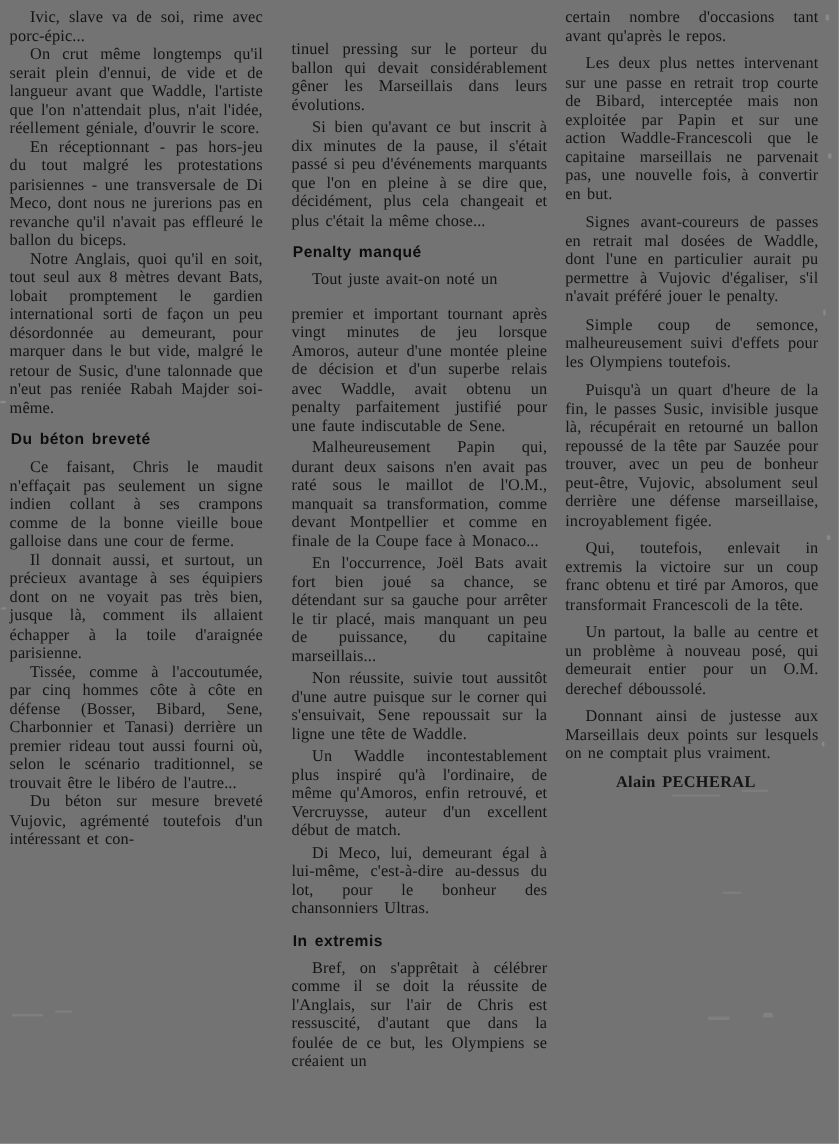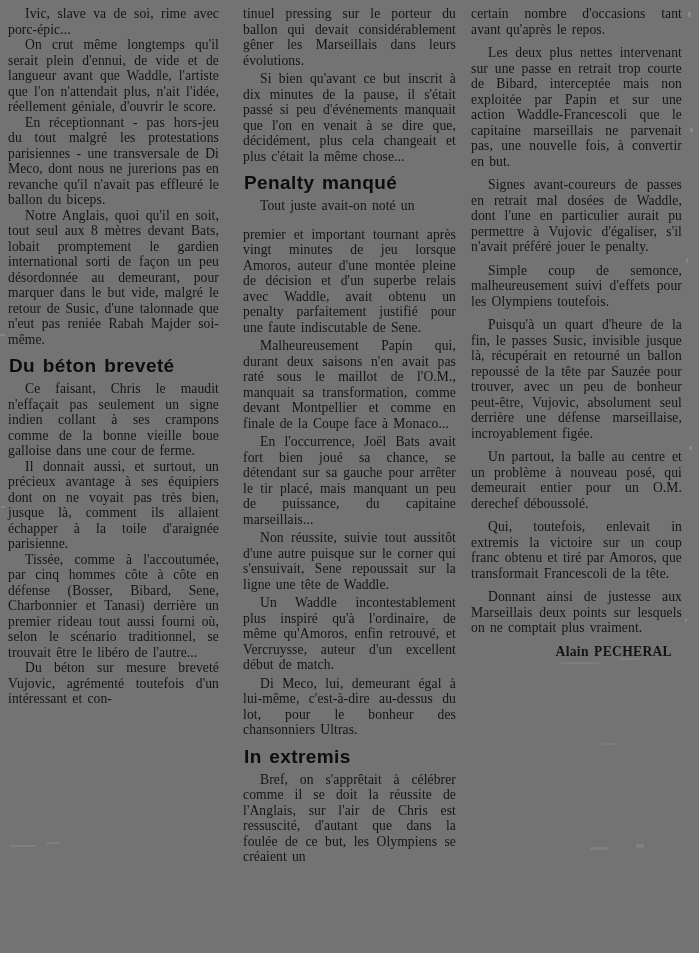--- a/index.html
+++ b/index.html
@@ -21,45 +21,45 @@
     align-items: flex-start;
   }
   .column {
     font-size: 13.6px;
     line-height: 15.5px;
     text-align: justify;
     word-spacing: 1.6px;
     letter-spacing: 0.1px;
   }
   .col-1 { width: 211px; margin-right: 24px; }
-  .col-2 { width: 213px; margin-right: 15px; }
+  .col-2 { width: 213px; margin-right: 15px; margin-top: 27px; }
   .col-3 { width: 211px; }
   .para {
     margin: 0;
     text-indent: 17px;
   }
   .para.no-indent { text-indent: 0; }
   .col-1 .para { margin-bottom: 0; }
   .col-2 .para { margin-bottom: 3px; }
   .col-3 .para { margin-bottom: 8px; }
   .para.extra-space { margin-bottom: 13px; }
   .section-heading {
     font-family: "Liberation Sans", "DejaVu Sans", sans-serif;
     font-weight: 700;
-    font-size: 19px;
+    font-size: 13px;
     line-height: 17px;
     letter-spacing: 0.4px;
     word-spacing: 2px;
     margin: 10px 0 7px 1px;
     text-align: left;
     color: #0d0d0d;
   }
   .byline {
     margin: 5px 0 0 0;
-    text-align: right;
+    text-align: center;
     padding-right: 10px;
     font-weight: 700;
     letter-spacing: 0.3px;
     text-indent: 0;
   }
   
   .speck {
     position: absolute;
     background: #9a9a9a;
     opacity: 0.55;
@@ -77,40 +77,40 @@
         <p class="para">En réceptionnant - pas hors-jeu du tout malgré les protestations parisiennes - une transversale de Di Meco, dont nous ne jurerions pas en revanche qu'il n'avait pas effleuré le ballon du biceps.</p>
         <p class="para">Notre Anglais, quoi qu'il en soit, tout seul aux 8 mètres devant Bats, lobait promptement le gardien international sorti de façon un peu désordonnée au demeurant, pour marquer dans le but vide, malgré le retour de Susic, d'une talonnade que n'eut pas reniée Rabah Majder soi-même.</p>
         <h2 class="section-heading">Du béton breveté</h2>
         <p class="para">Ce faisant, Chris le maudit n'effaçait pas seulement un signe indien collant à ses crampons comme de la bonne vieille boue galloise dans une cour de ferme.</p>
         <p class="para">Il donnait aussi, et surtout, un précieux avantage à ses équipiers dont on ne voyait pas très bien, jusque là, comment ils allaient échapper à la toile d'araignée parisienne.</p>
         <p class="para">Tissée, comme à l'accoutumée, par cinq hommes côte à côte en défense (Bosser, Bibard, Sene, Charbonnier et Tanasi) derrière un premier rideau tout aussi fourni où, selon le scénario traditionnel, se trouvait être le libéro de l'autre...</p>
         <p class="para">Du béton sur mesure breveté Vujovic, agrémenté toutefois d'un intéressant et con-</p>
       </div>
     <div class="column col-2">
         <p class="para no-indent">tinuel pressing sur le porteur du ballon qui devait considérablement gêner les Marseillais dans leurs évolutions.</p>
-        <p class="para">Si bien qu'avant ce but inscrit à dix minutes de la pause, il s'était passé si peu d'événements manquait que l'on en venait à se dire que, décidément, plus cela changeait et plus c'était la même chose...</p>
+        <p class="para">Si bien qu'avant ce but inscrit à dix minutes de la pause, il s'était passé si peu d'événements marquants que l'on en pleine à se dire que, décidément, plus cela changeait et plus c'était la même chose...</p>
         <h2 class="section-heading">Penalty manqué</h2>
         <p class="para extra-space">Tout juste avait-on noté un</p>
         <p class="para no-indent">premier et important tournant après vingt minutes de jeu lorsque Amoros, auteur d'une montée pleine de décision et d'un superbe relais avec Waddle, avait obtenu un penalty parfaitement justifié pour une faute indiscutable de Sene.</p>
         <p class="para">Malheureusement Papin qui, durant deux saisons n'en avait pas raté sous le maillot de l'O.M., manquait sa transformation, comme devant Montpellier et comme en finale de la Coupe face à Monaco...</p>
         <p class="para">En l'occurrence, Joël Bats avait fort bien joué sa chance, se détendant sur sa gauche pour arrêter le tir placé, mais manquant un peu de puissance, du capitaine marseillais...</p>
         <p class="para">Non réussite, suivie tout aussitôt d'une autre puisque sur le corner qui s'ensuivait, Sene repoussait sur la ligne une tête de Waddle.</p>
         <p class="para">Un Waddle incontestablement plus inspiré qu'à l'ordinaire, de même qu'Amoros, enfin retrouvé, et Vercruysse, auteur d'un excellent début de match.</p>
         <p class="para">Di Meco, lui, demeurant égal à lui-même, c'est-à-dire au-dessus du lot, pour le bonheur des chansonniers Ultras.</p>
         <h2 class="section-heading">In extremis</h2>
         <p class="para">Bref, on s'apprêtait à célébrer comme il se doit la réussite de l'Anglais, sur l'air de Chris est ressuscité, d'autant que dans la foulée de ce but, les Olympiens se créaient un</p>
       </div>
     <div class="column col-3">
         <p class="para no-indent">certain nombre d'occasions tant avant qu'après le repos.</p>
         <p class="para">Les deux plus nettes intervenant sur une passe en retrait trop courte de Bibard, interceptée mais non exploitée par Papin et sur une action Waddle-Francescoli que le capitaine marseillais ne parvenait pas, une nouvelle fois, à convertir en but.</p>
         <p class="para">Signes avant-coureurs de passes en retrait mal dosées de Waddle, dont l'une en particulier aurait pu permettre à Vujovic d'égaliser, s'il n'avait préféré jouer le penalty.</p>
         <p class="para">Simple coup de semonce, malheureusement suivi d'effets pour les Olympiens toutefois.</p>
         <p class="para">Puisqu'à un quart d'heure de la fin, le passes Susic, invisible jusque là, récupérait en retourné un ballon repoussé de la tête par Sauzée pour trouver, avec un peu de bonheur peut-être, Vujovic, absolument seul derrière une défense marseillaise, incroyablement figée.</p>
+        <p class="para">Qui, toutefois, enlevait in extremis la victoire sur un coup franc obtenu et tiré par Amoros, que transformait Francescoli de la tête.</p>
         <p class="para">Un partout, la balle au centre et un problème à nouveau posé, qui demeurait entier pour un O.M. derechef déboussolé.</p>
-        <p class="para">Qui, toutefois, enlevait in extremis la victoire sur un coup franc obtenu et tiré par Amoros, que transformait Francescoli de la tête.</p>
         <p class="para">Donnant ainsi de justesse aux Marseillais deux points sur lesquels on ne comptait plus vraiment.</p>
         <p class="byline">Alain PECHERAL</p>
       </div>
   </div>
 
   <div class="speck" style="left:688px; top:12px;  width:3px; height:5px;"></div>
   <div class="speck" style="left:690px; top:128px; width:3px; height:4px;"></div>
   <div class="speck" style="left:686px; top:258px; width:2px; height:5px;"></div>
   <div class="speck" style="left:689px; top:446px; width:3px; height:4px;"></div>
   <div class="speck" style="left:685px; top:618px; width:2px; height:4px;"></div>

